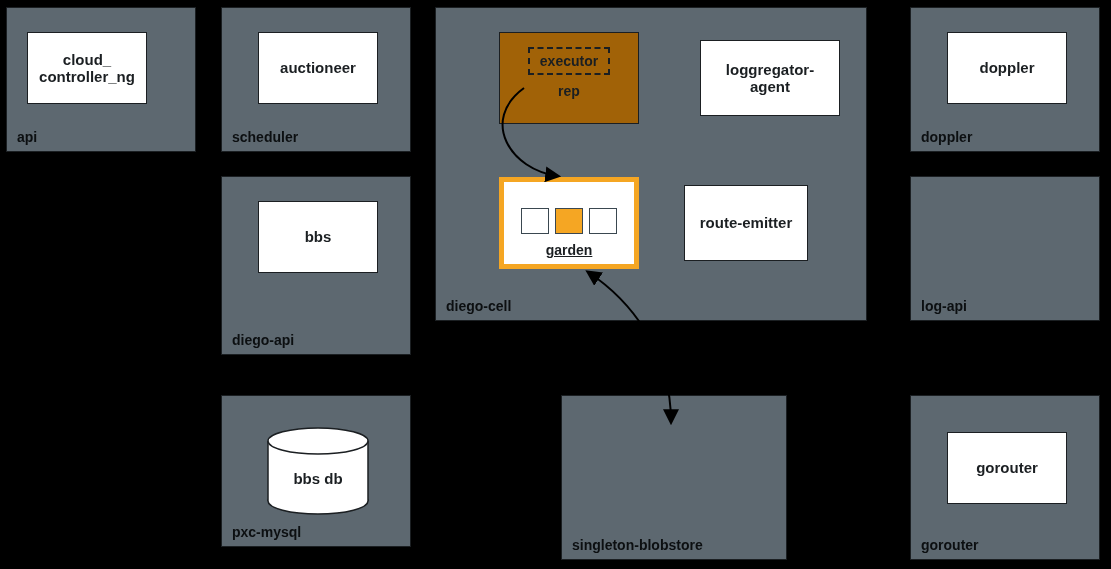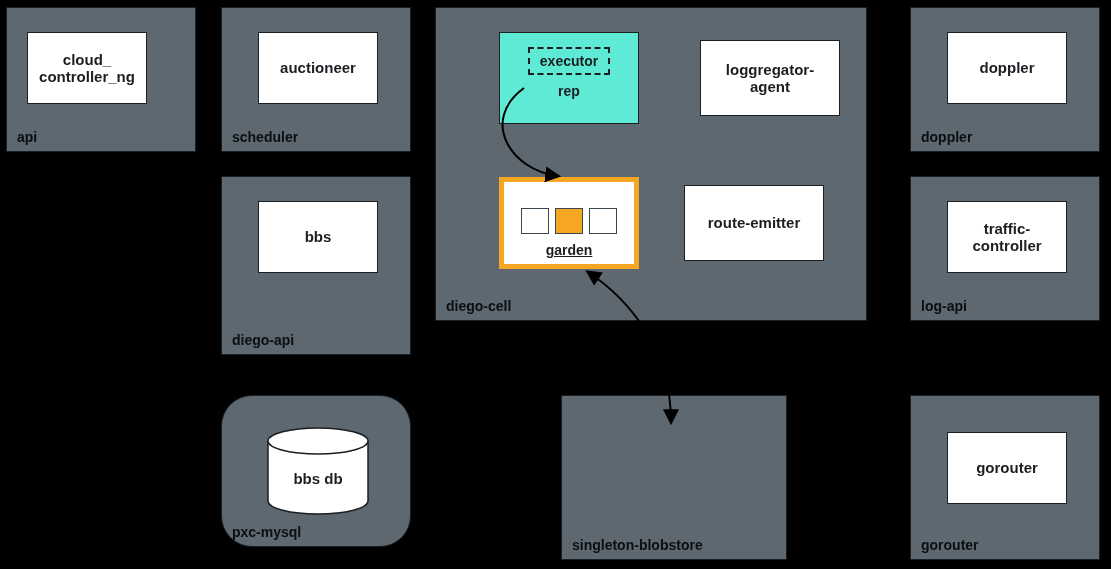--- a/index.html
+++ b/index.html
@@ -33,21 +33,21 @@
     align-items: center;
     justify-content: center;
     text-align: center;
     font-size: 15px;
     font-weight: 700;
     color: #1b1f22;
     padding: 4px 6px;
     line-height: 1.15;
   }
   .inner-box.orange {
-    background: #5eead4;
+    background: #a16207;
   }
   .inner-box.orange-border {
     background: #ffffff;
     border: 5px solid #f5a623;
     flex-direction: column;
     justify-content: flex-end;
     gap: 4px;
     padding-bottom: 6px;
     text-decoration: underline;
   }
@@ -116,21 +116,21 @@
 <div class="container-box" style="left:221px; top:7px; width:190px; height:145px;">
   <div class="inner-box" style="left:36px; top:24px; width:120px; height:72px;">auctioneer</div>
   <div class="container-label">scheduler</div>
 </div>
 
 <div class="container-box" style="left:221px; top:176px; width:190px; height:179px;">
   <div class="inner-box" style="left:36px; top:24px; width:120px; height:72px;">bbs</div>
   <div class="container-label">diego-api</div>
 </div>
 
-<div class="container-box" style="left:221px; top:395px; width:190px; height:152px;border-radius:31px;">
+<div class="container-box" style="left:221px; top:395px; width:190px; height:152px;">
   <div class="cyl" style="left:44px; top:30px; width:104px; height:90px;">
     <svg width="104" height="90" viewBox="0 0 104 90">
       <ellipse cx="52" cy="75" rx="50" ry="13" fill="#ffffff" stroke="#1b1f22" stroke-width="1.5"></ellipse>
       <rect x="2" y="15" width="100" height="60" fill="#ffffff" stroke="none"></rect>
       <line x1="2" y1="15" x2="2" y2="75" stroke="#1b1f22" stroke-width="1.5"></line>
       <line x1="102" y1="15" x2="102" y2="75" stroke="#1b1f22" stroke-width="1.5"></line>
       <ellipse cx="52" cy="15" rx="50" ry="13" fill="#ffffff" stroke="#1b1f22" stroke-width="1.5"></ellipse>
     </svg>
     <div class="cyl-label" style="top:44px;">bbs db</div>
   </div>
@@ -149,36 +149,34 @@
 
   <div class="inner-box orange-border" style="left:63px; top:169px; width:140px; height:92px;">
     <div class="squares-row">
       <div class="mini-square"></div>
       <div class="mini-square fill"></div>
       <div class="mini-square"></div>
     </div>
     <div class="garden-label">garden</div>
   </div>
 
-  <div class="inner-box" style="left:248px; top:177px; width:140px; height:76px;">route-emitter</div>
+  <div class="inner-box" style="left:248px; top:177px; width:124px; height:76px;">route-emitter</div>
   <div class="container-label">diego-cell</div>
 </div>
 
 <div class="container-box" style="left:561px; top:395px; width:226px; height:165px;">
   <div class="container-label">singleton-blobstore</div>
 </div>
 
 <div class="container-box" style="left:910px; top:7px; width:190px; height:145px;">
   <div class="inner-box" style="left:36px; top:24px; width:120px; height:72px;">doppler</div>
   <div class="container-label">doppler</div>
 </div>
 
 <div class="container-box" style="left:910px; top:176px; width:190px; height:145px;">
-  <div class="inner-box" style="left:36px; top:24px; width:120px; height:72px; white-space:pre-line;">traffic-
-controller</div>
   <div class="container-label">log-api</div>
 </div>
 
 <div class="container-box" style="left:910px; top:395px; width:190px; height:165px;">
   <div class="inner-box" style="left:36px; top:36px; width:120px; height:72px;">gorouter</div>
   <div class="container-label">gorouter</div>
 </div>
 
 <svg class="arrows">
   <defs>

